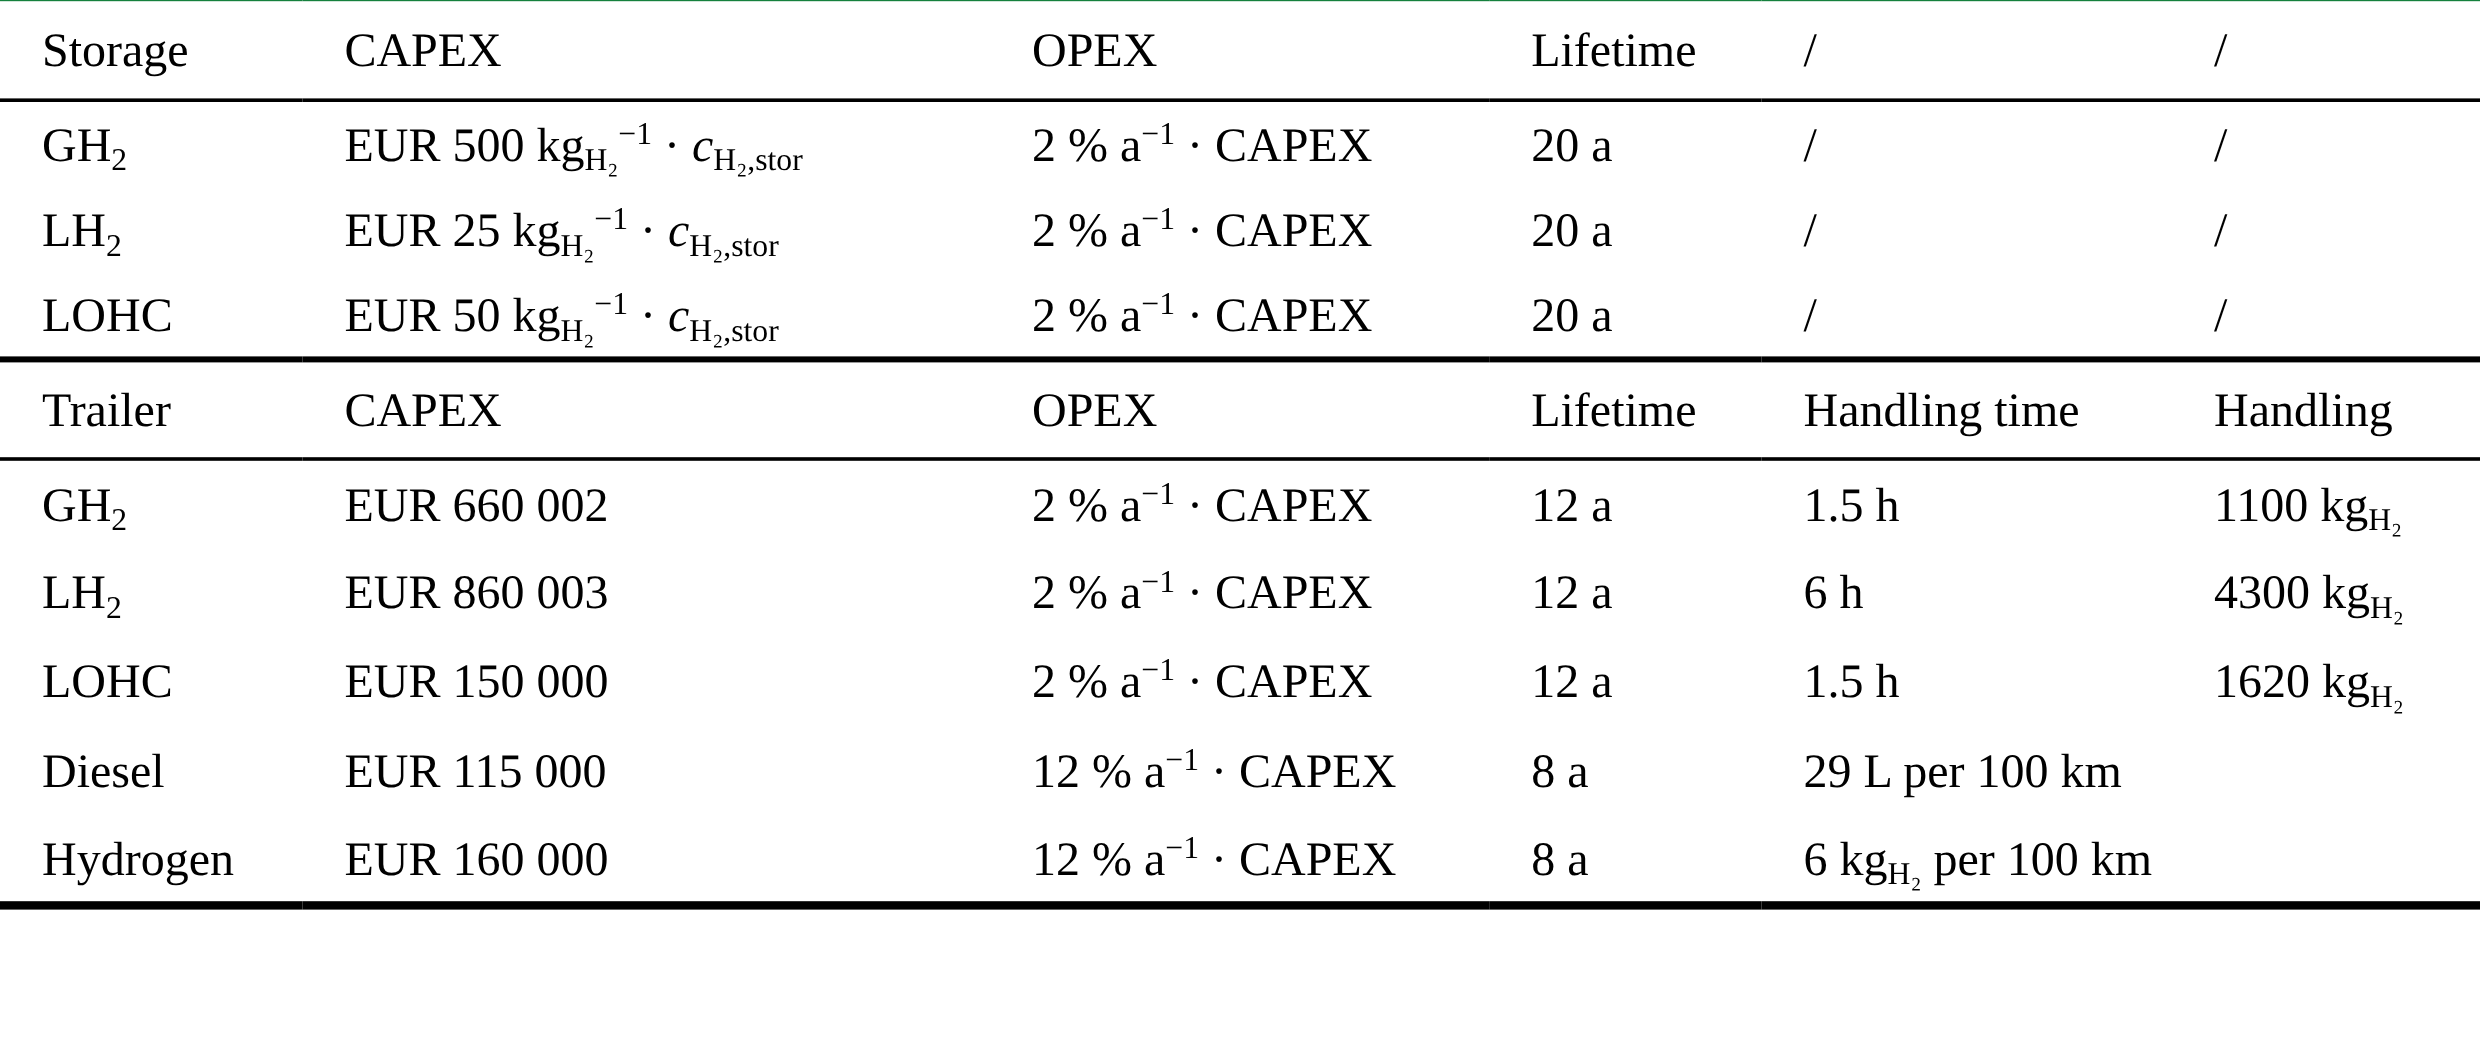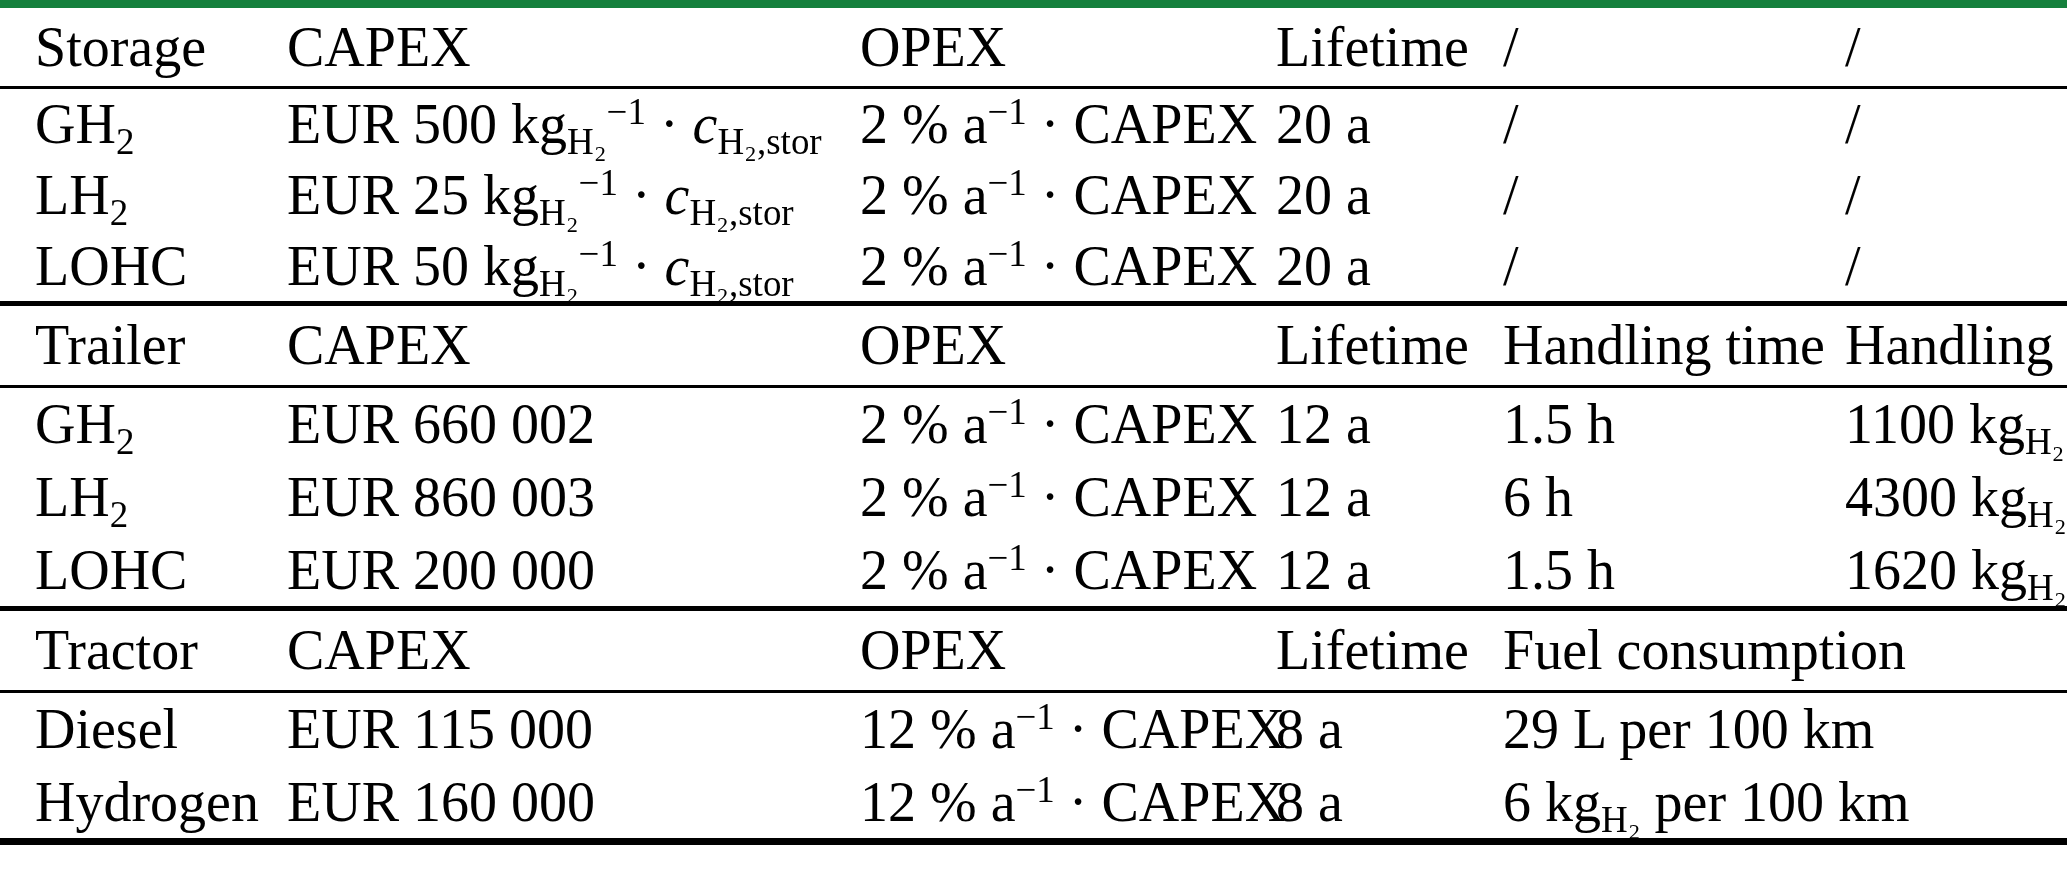--- a/index.html
+++ b/index.html
@@ -11,23 +11,23 @@
     width: 2067px;
     height: 873px;
     font-family: "Liberation Serif", "DejaVu Serif", serif;
     color: #000000;
     overflow: hidden;
   }
   table.params {
     width: 2067px;
     table-layout: fixed;
     border-collapse: collapse;
-    border-top: 8px solid #15803d;
+    border-top: 1px solid #15803d;
     border-bottom: 7px solid #000;
-    font-size: 56px;
+    font-size: 40px;
   }
   col.c1 { width: 252px; }
   col.c2 { width: 573px; }
   col.c3 { width: 416px; }
   col.c4 { width: 227px; }
   col.c5 { width: 342px; }
   col.c6 { width: 257px; }
 
   th, td {
     font-weight: normal;
@@ -122,37 +122,29 @@
     <tr class="data">
       <td>LH<sub>2</sub></td>
       <td>EUR 860 003</td>
       <td>2 % a<sup>−1</sup> · CAPEX</td>
       <td>12 a</td>
       <td>6 h</td>
       <td>4300 kg<sub>H₂</sub></td>
     </tr>
     <tr class="data">
       <td>LOHC</td>
-      <td>EUR 200 000</td>
+      <td>EUR 150 000</td>
       <td>2 % a<sup>−1</sup> · CAPEX</td>
       <td>12 a</td>
       <td>1.5 h</td>
       <td>1620 kg<sub>H₂</sub></td>
     </tr>
   </tbody>
 
   <tbody class="sec s3">
-    <tr class="head">
-      <th>Tractor</th>
-      <th>CAPEX</th>
-      <th>OPEX</th>
-      <th>Lifetime</th>
-      <th>Fuel consumption</th>
-      <th></th>
-    </tr>
     <tr class="data">
       <td>Diesel</td>
       <td>EUR 115 000</td>
       <td>12 % a<sup>−1</sup> · CAPEX</td>
       <td>8 a</td>
       <td>29 L per 100 km</td>
       <td></td>
     </tr>
     <tr class="data">
       <td>Hydrogen</td>

